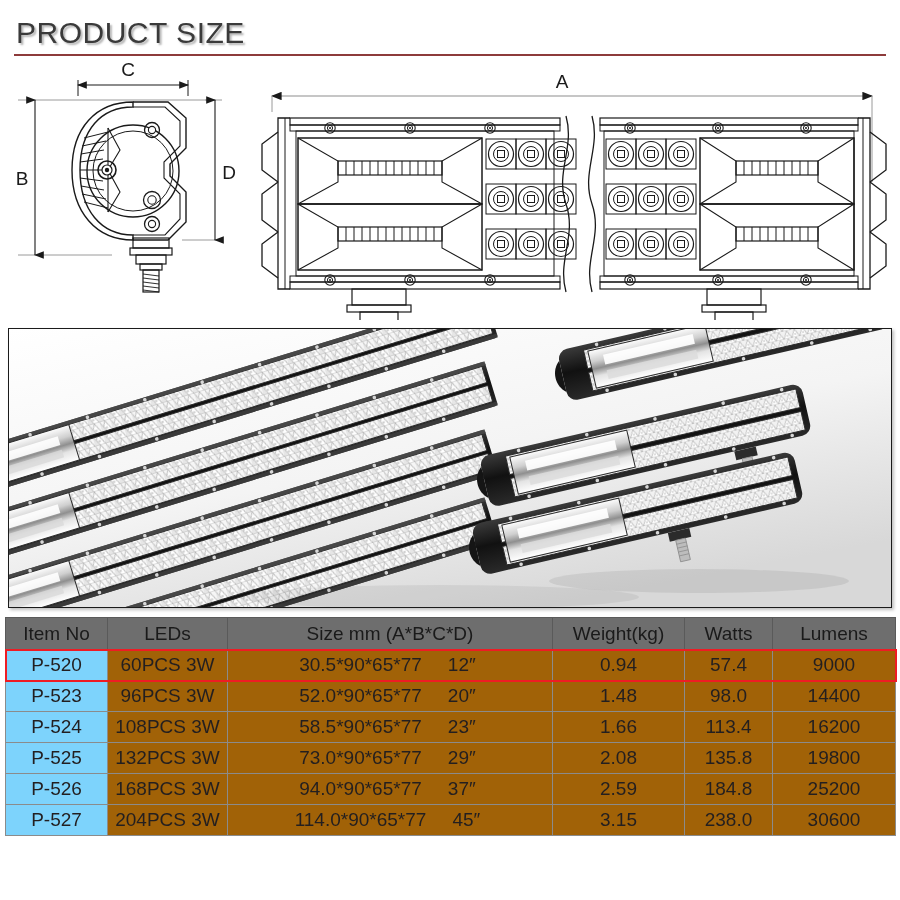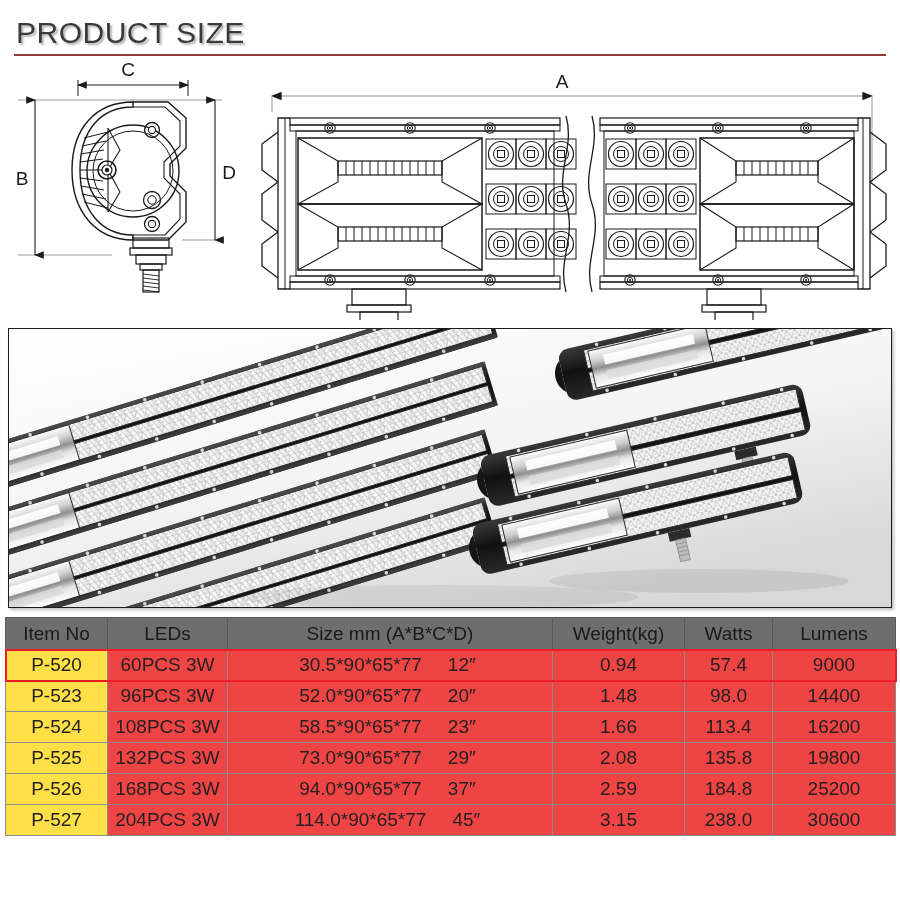--- a/index.html
+++ b/index.html
@@ -81,24 +81,24 @@
     white-space: nowrap;
     overflow: hidden;
   }
   table.spec thead th {
     background: #6e6e6e;
     color: #1a1a1a;
     border-color: #5a5a5a;
     height: 31px;
   }
   table.spec tbody td.itemno {
-    background: #fde047;
+    background: #7dd3fc;
   }
   table.spec tbody td {
-    background: #ef4444;
+    background: #a16207;
   }
   
   .c-item   { width: 102px; }
   .c-leds   { width: 120px; }
   .c-size   { width: 325px; }
   .c-weight { width: 132px; }
   .c-watts  { width: 88px; }
   .c-lumens { width: 123px; }
 
   .size-cell {

